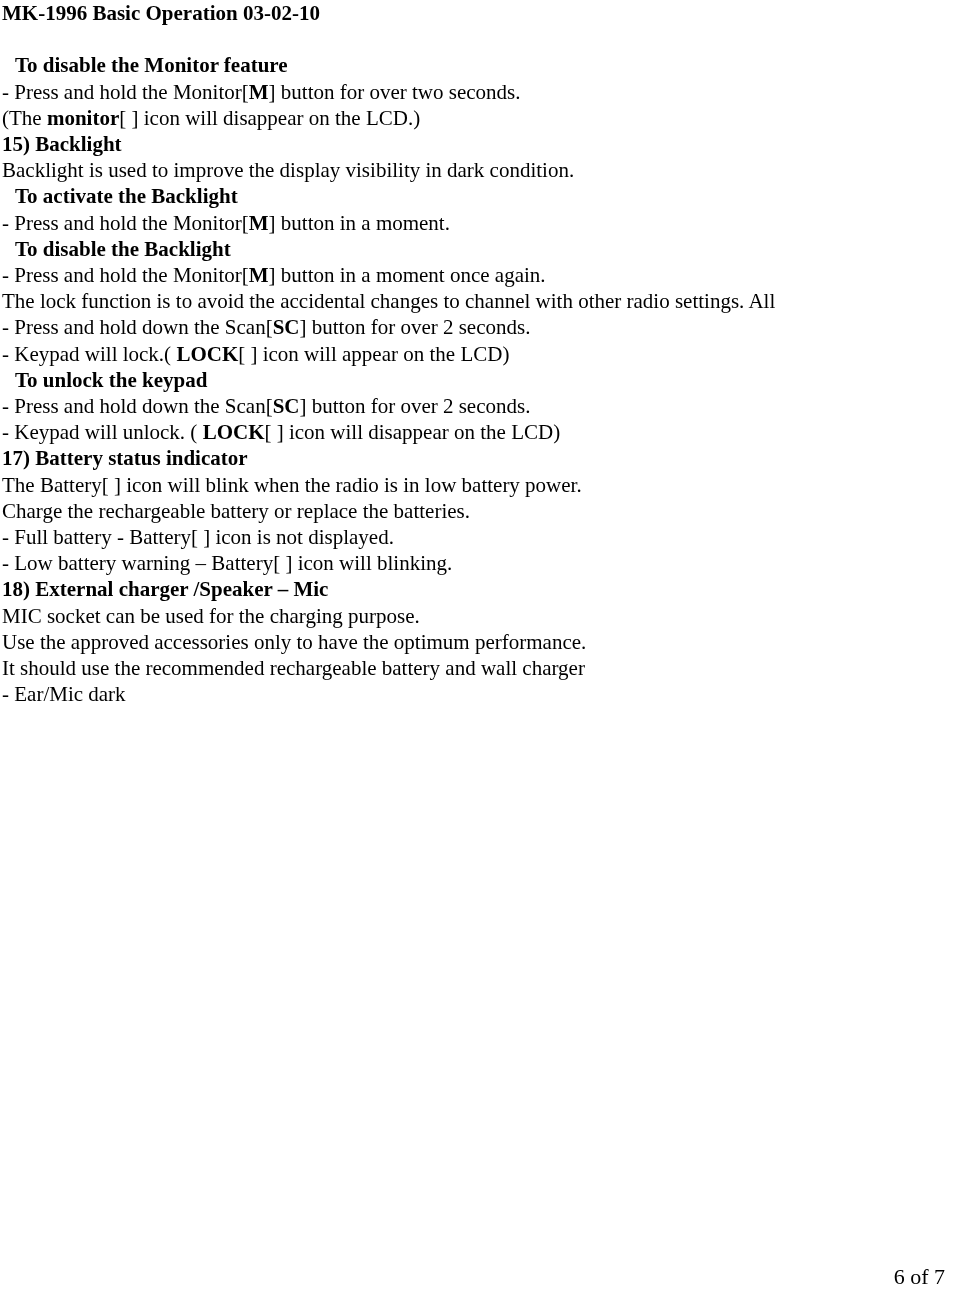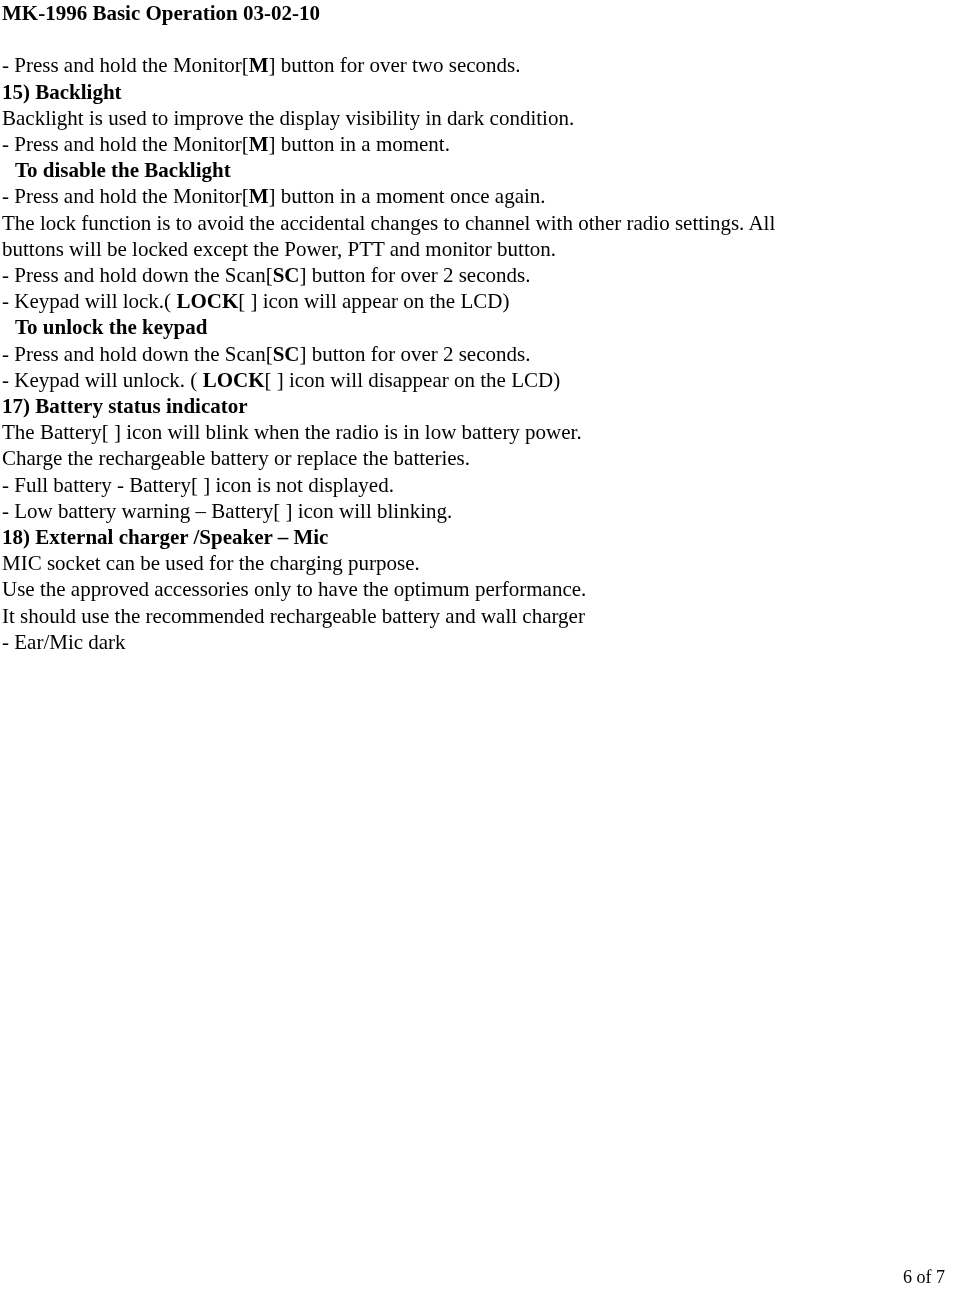--- a/index.html
+++ b/index.html
@@ -23,39 +23,41 @@
   .line { white-space: pre-wrap; }
   .line.title   { font-weight: bold; }
   .line.heading { font-weight: bold; }
   .line.subheading { font-weight: bold; padding-left: 13px; }
   .line.blank { min-height: 26.2px; }
   .line b { font-weight: bold; }
   .footer {
     position: absolute;
     right: 3px;
     bottom: 1px;
-    font-size: 18px;
+    font-size: 22px;
     line-height: 26.2px;
   }
 </style>
 </head>
 <body>
 
 <div class="page">
   <div class="doc" id="doc-lines">
       <div class="line title"><b>MK-1996 Basic Operation 03-02-10</b></div>
       <div class="line blank">&nbsp;</div>
+      <div class="line subheading"><b>To disable the Monitor feature</b></div>
       <div class="line body"><span>- Press and hold the Monitor[</span><b>M</b><span>] button for over two seconds.</span></div>
+      <div class="line body"><span>(The </span><b>monitor</b><span>[ ] icon will disappear on the LCD.)</span></div>
       <div class="line heading"><b>15) Backlight</b></div>
       <div class="line body"><span>Backlight is used to improve the display visibility in dark condition.</span></div>
+      <div class="line subheading"><b>To activate the Backlight</b></div>
       <div class="line body"><span>- Press and hold the Monitor[</span><b>M</b><span>] button in a moment.</span></div>
       <div class="line subheading"><b>To disable the Backlight</b></div>
       <div class="line body"><span>- Press and hold the Monitor[</span><b>M</b><span>] button in a moment once again.</span></div>
       <div class="line body"><span>The lock function is to avoid the accidental changes to channel with other radio settings. All</span></div>
-      <div class="line body"><span>buttons will be locked except the Power, PTT and monitor button.</span></div>
       <div class="line body"><span>- Press and hold down the Scan[</span><b>SC</b><span>] button for over 2 seconds.</span></div>
       <div class="line body"><span>- Keypad will lock.( </span><b>LOCK</b><span>[ ] icon will appear on the LCD)</span></div>
       <div class="line subheading"><b>To unlock the keypad</b></div>
       <div class="line body"><span>- Press and hold down the Scan[</span><b>SC</b><span>] button for over 2 seconds.</span></div>
       <div class="line body"><span>- Keypad will unlock. ( </span><b>LOCK</b><span>[ ] icon will disappear on the LCD)</span></div>
       <div class="line heading"><b>17) Battery status indicator</b></div>
       <div class="line body"><span>The Battery[ ] icon will blink when the radio is in low battery power.</span></div>
       <div class="line body"><span>Charge the rechargeable battery or replace the batteries.</span></div>
       <div class="line body"><span>- Full battery - Battery[ ] icon is not displayed.</span></div>
       <div class="line body"><span>- Low battery warning – Battery[ ] icon will blinking.</span></div>

